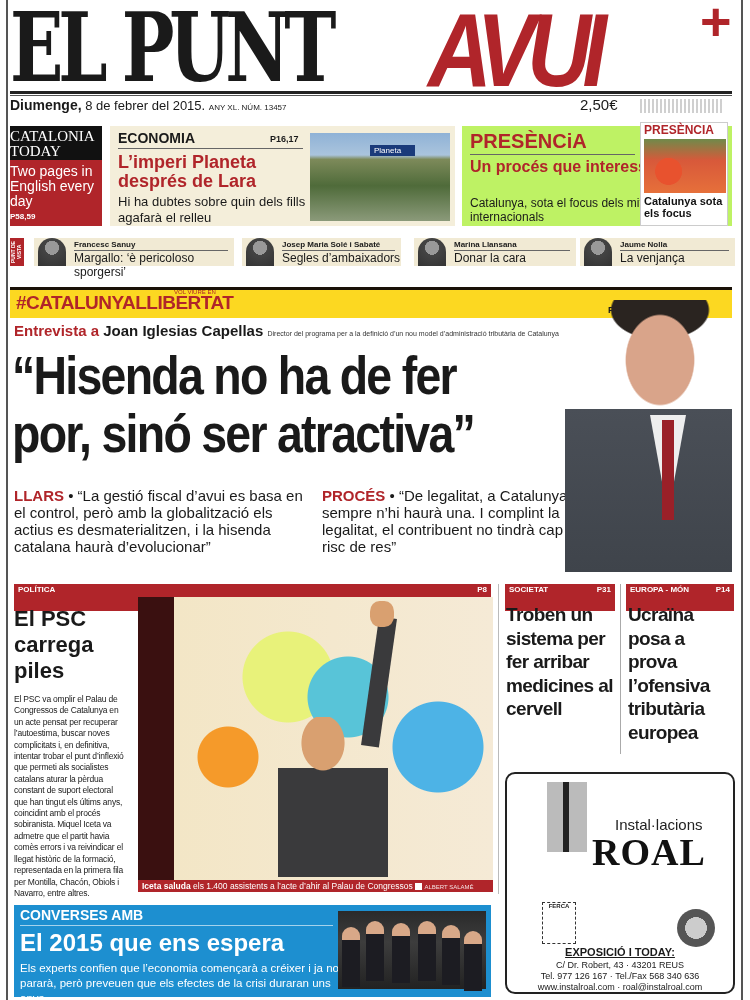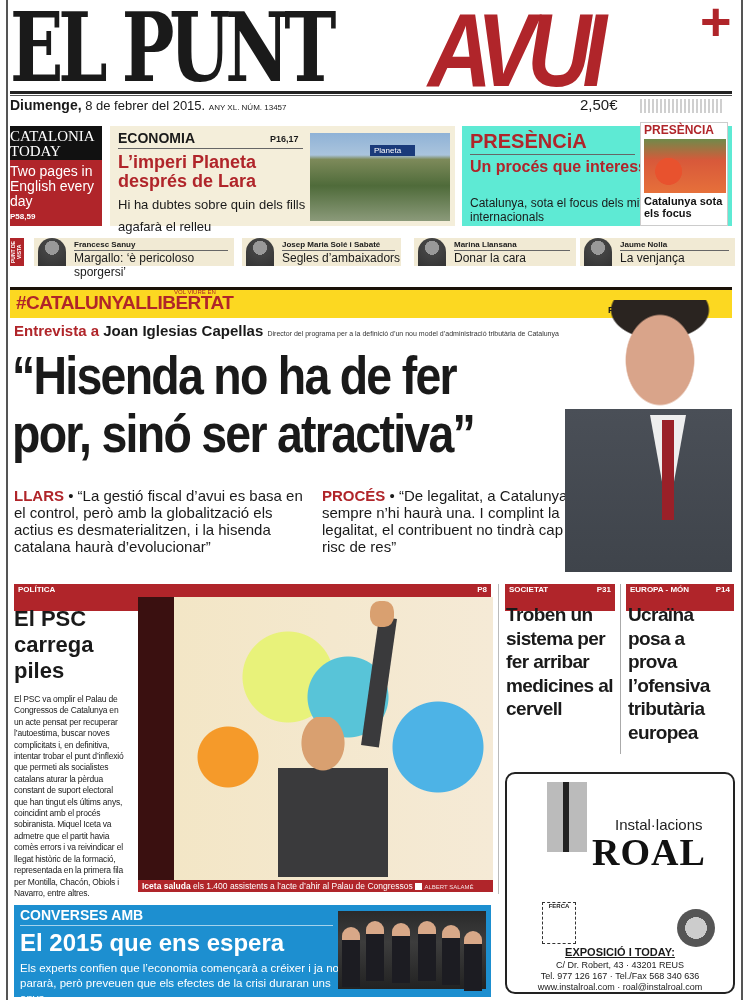--- a/index.html
+++ b/index.html
@@ -21,24 +21,24 @@
 
 .ct{left:10px;top:126px;width:92px;height:100px;background:#b0252a;color:#fff;text-align:left}
 .ct .top{background:#111;height:34px;font-family:"Liberation Serif",serif;font-size:15px;line-height:15px;padding-top:3px}
 .ct .body{font-size:14px;line-height:15px;padding-top:4px}
 .ct .pg{font-size:8px;font-weight:bold;margin-top:3px}
 .eco{left:110px;top:126px;width:345px;height:100px;background:#f4eeda}
 .eco .sec{left:8px;top:4px;font-size:14px;font-weight:900}
 .eco .pg{left:160px;top:8px;font-size:9px;font-weight:bold}
 .eco .line{left:8px;top:22px;width:185px;height:1px;background:#666}
 .eco .hd{left:8px;top:27px;font-size:18px;font-weight:bold;color:#b0252a;line-height:19px;width:190px}
-.eco .sub{left:8px;top:68px;font-size:13px;line-height:22px;width:190px}
+.eco .sub{left:8px;top:68px;font-size:13px;line-height:16px;width:190px}
 .eco .photo{left:200px;top:7px;width:140px;height:88px;background:linear-gradient(180deg,#8fb2d6 0%,#aac4dd 25%,#7d8a5a 30%,#4f6b3a 60%,#8b9a7a 100%)}
 .eco .sign{left:60px;top:12px;width:45px;height:11px;background:#1a3a7a;color:#fff;font-size:8px;line-height:11px;padding-left:4px}
-.pres{left:462px;top:126px;width:270px;height:100px;background:#5eead4}
+.pres{left:462px;top:126px;width:270px;height:100px;background:#bef264}
 .pres .sec{left:8px;top:4px;font-size:20px;font-weight:900;color:#b0252a}
 .pres .line{left:8px;top:28px;width:165px;height:1px;background:#666}
 .pres .hd{left:8px;top:32px;font-size:16px;font-weight:bold;color:#b0252a;line-height:18px}
 .pres .sub{left:8px;top:70px;font-size:12px;line-height:14px}
 .pres .mag{left:178px;top:-4px;width:88px;height:104px;background:#fff;border:1px solid #ccc}
 .pres .mag .t{left:3px;top:0;font-size:12px;font-weight:900;color:#b0252a}
 .pres .mag .img{left:3px;top:16px;width:82px;height:54px;background:radial-gradient(circle at 30% 60%,#e8522e 0 20%,transparent 21%),linear-gradient(180deg,#6f8a4a 0,#d8593a 40%,#e6703a 100%)}
 .pres .mag .c{left:3px;top:72px;font-size:11px;font-weight:bold;line-height:12px;color:#111}
 
 .pdv{left:10px;top:238px;width:14px;height:28px;background:#b0252a;color:#fff;font-size:5px;font-weight:bold;writing-mode:vertical-rl;transform:rotate(180deg);text-align:center}

